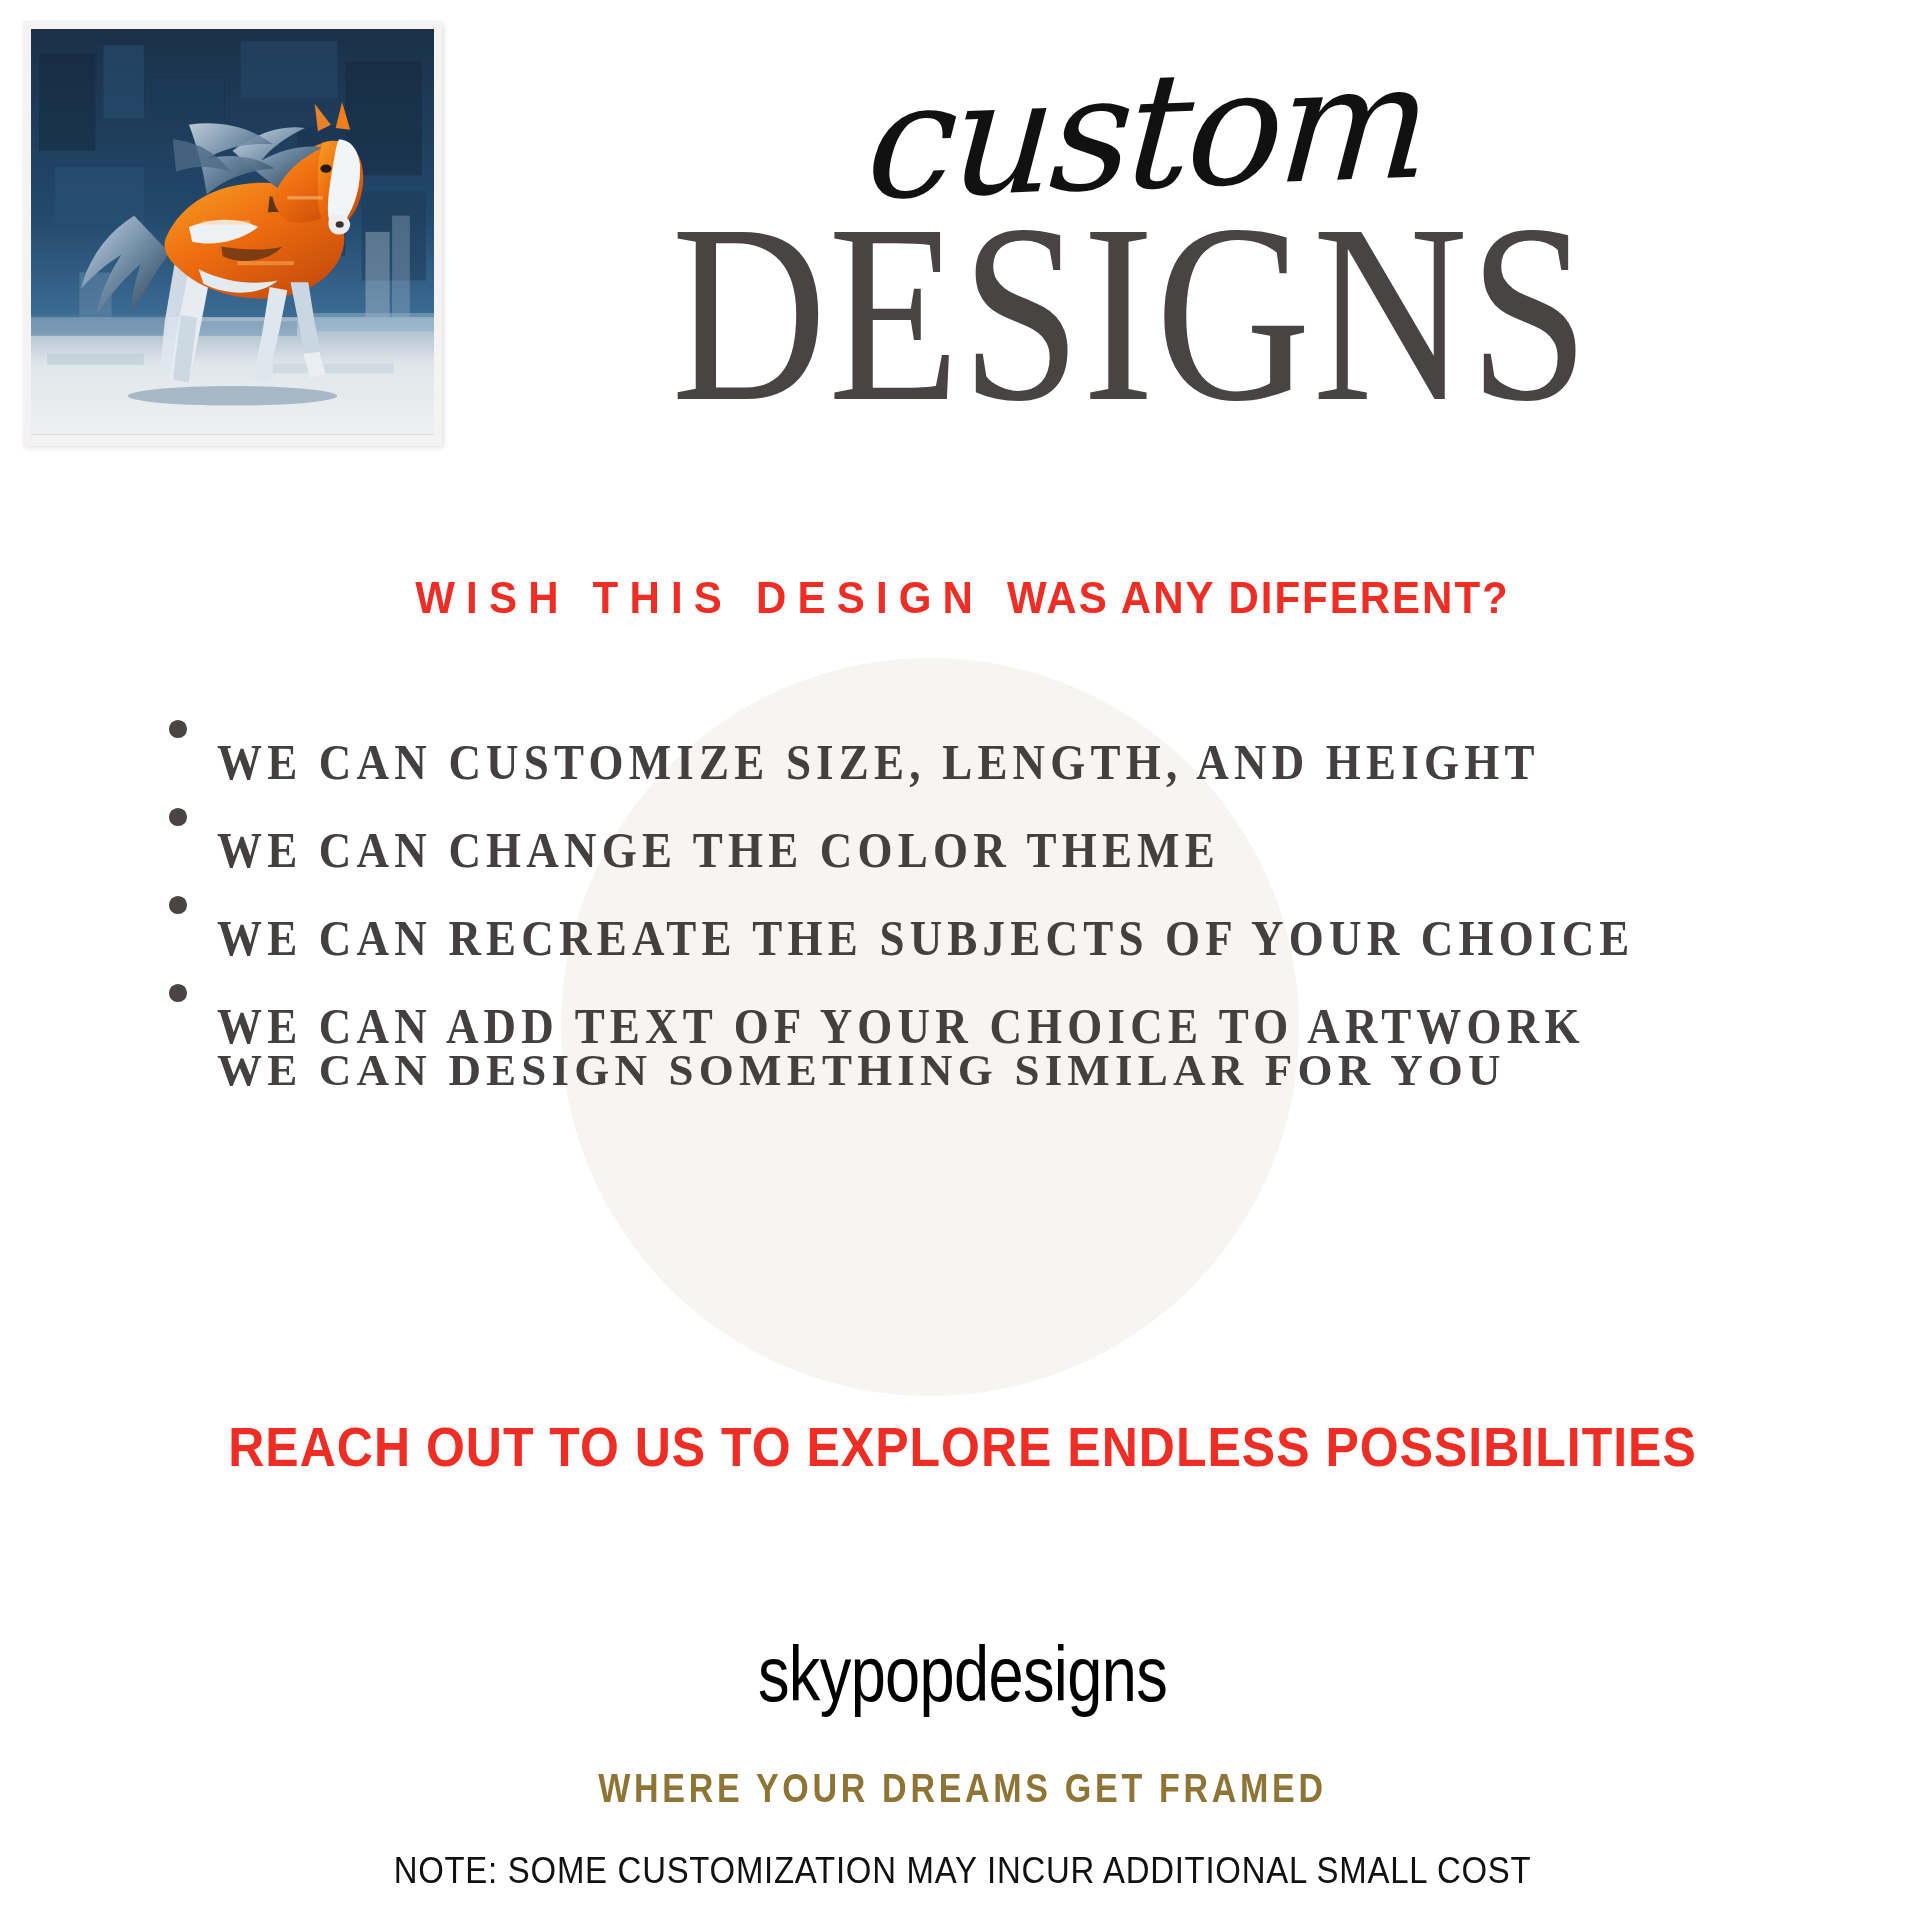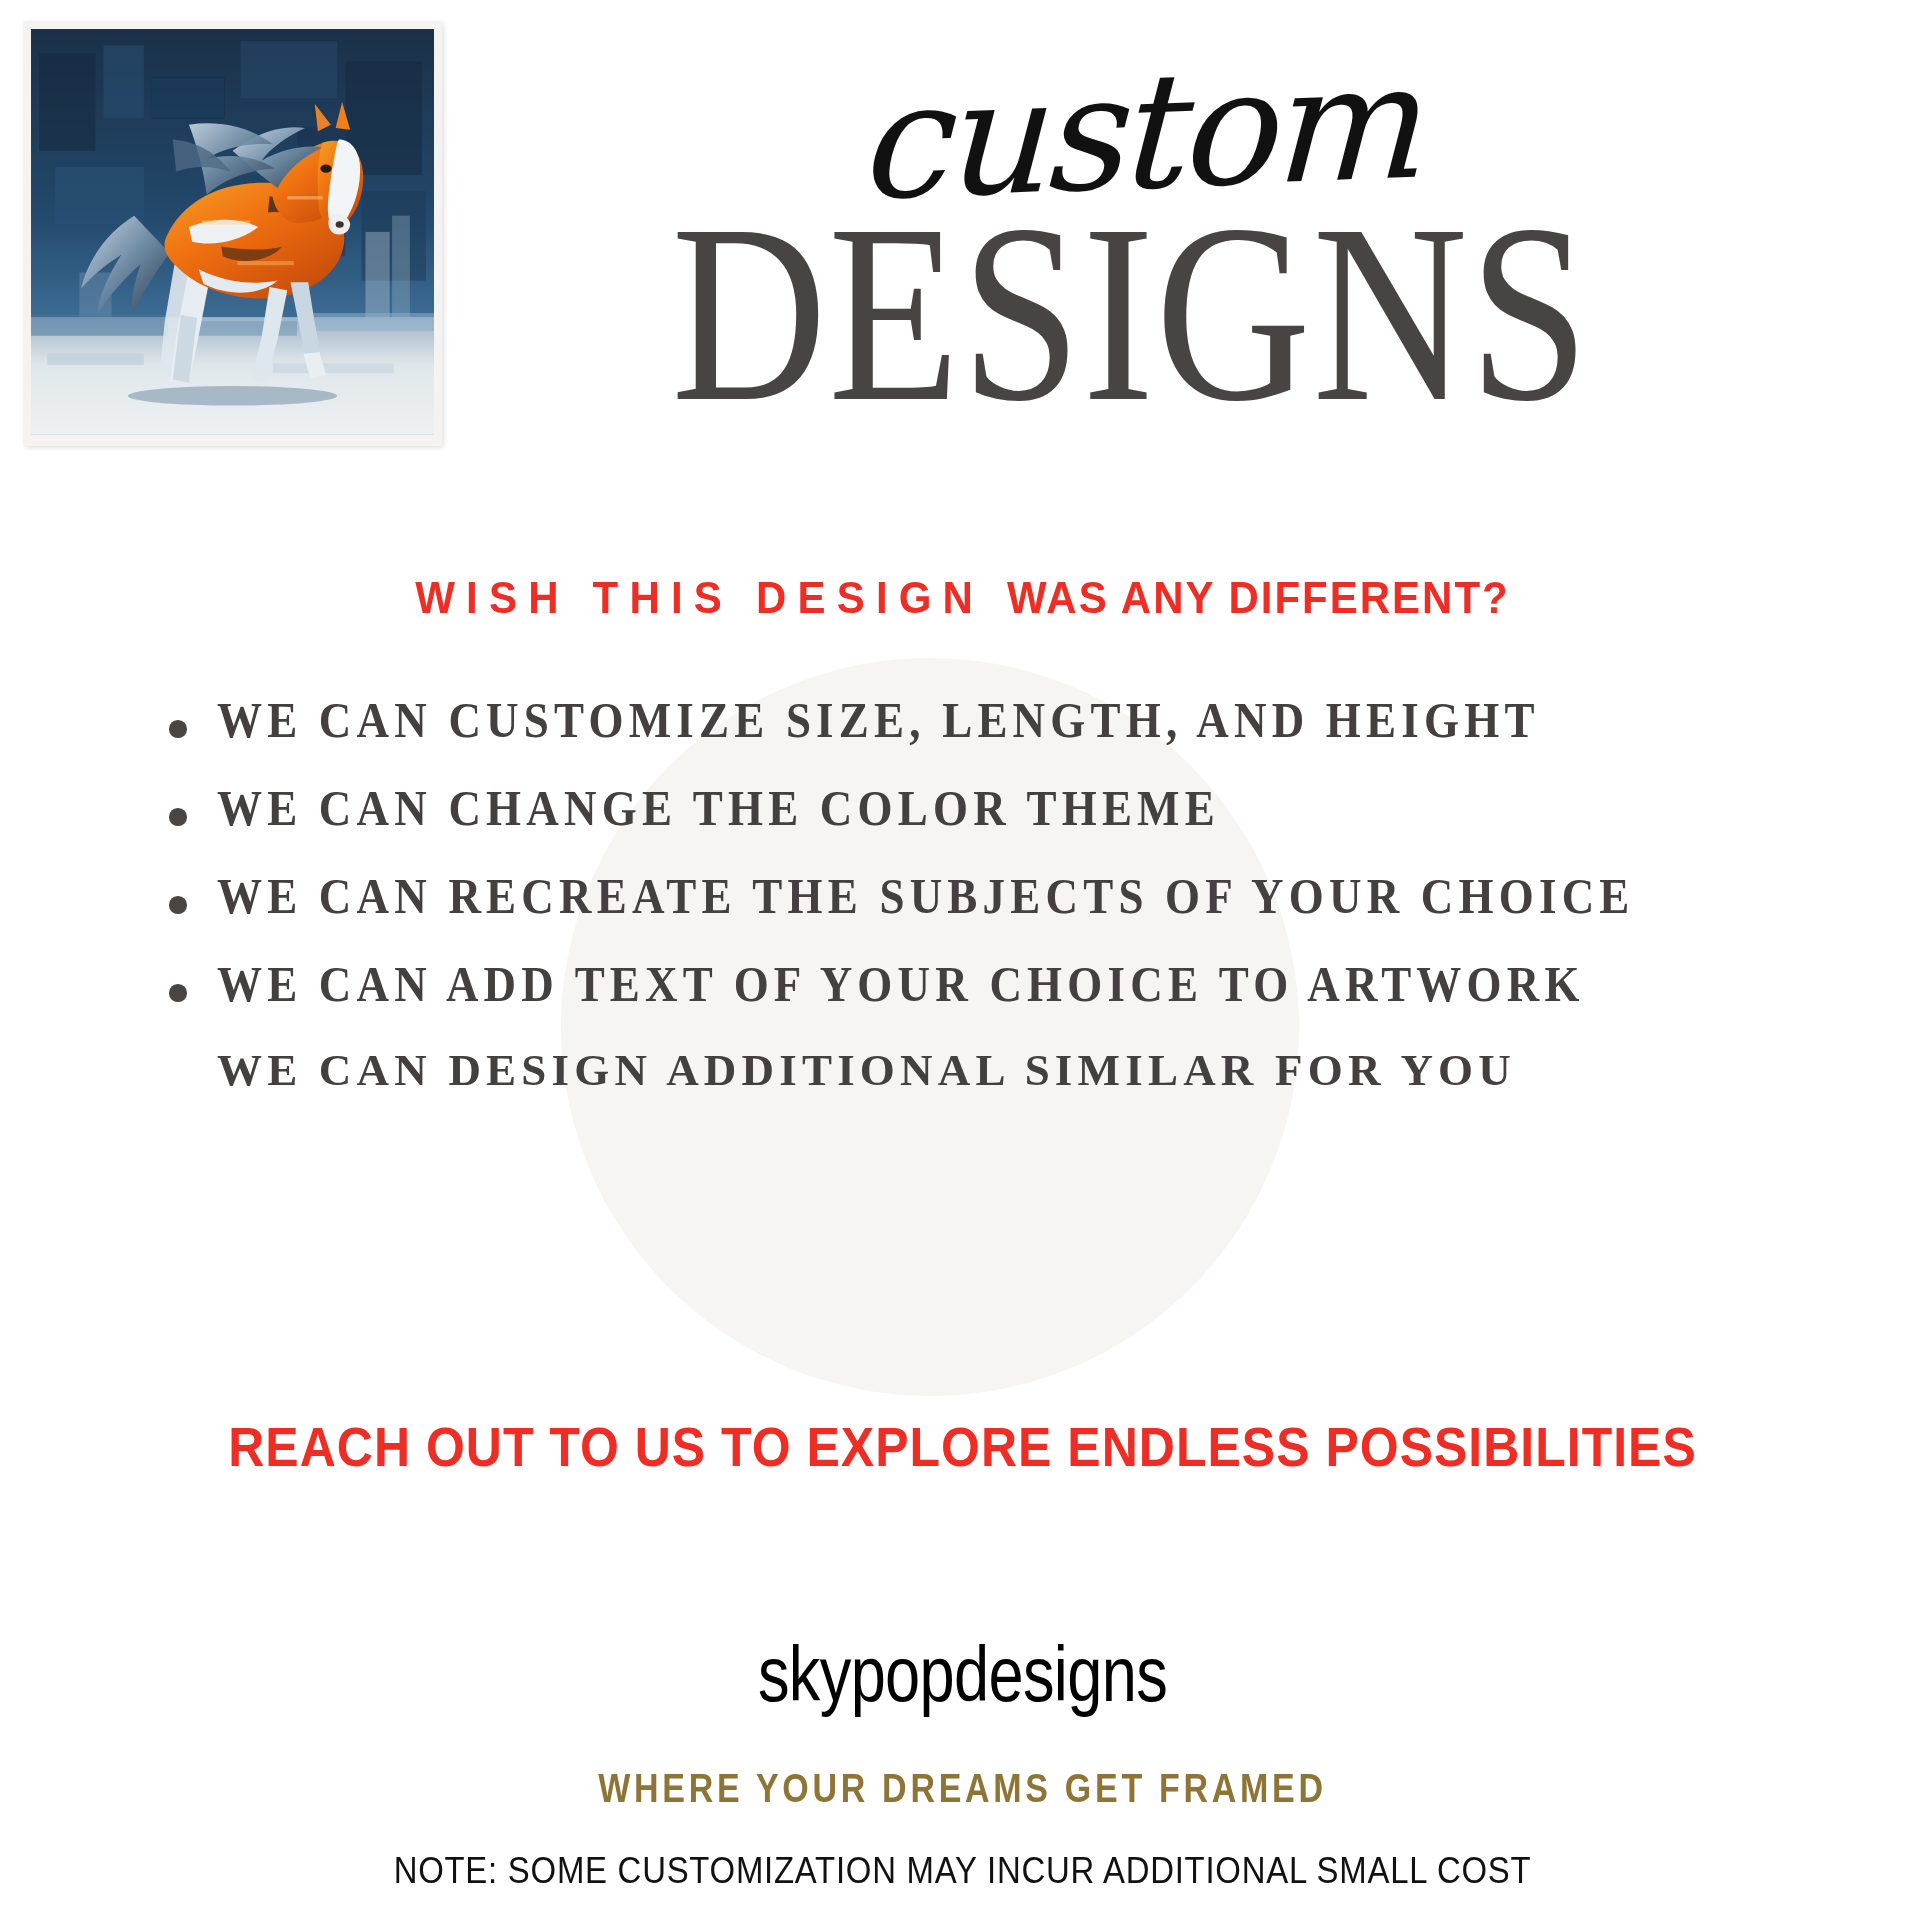--- a/index.html
+++ b/index.html
@@ -108,21 +108,21 @@
     top: 696px;
     width: 1700px;
     margin: 0;
     padding: 0;
     list-style: none;
     z-index: 3;
   }
   .feature-item {
     position: relative;
     display: flex;
-    align-items: flex-start;
+    align-items: flex-end;
     height: 88px;
     padding-left: 61px;
     box-sizing: border-box;
   }
   .feature-dot {
     position: absolute;
     left: 13px;
     top: 24px;
     width: 17.6px;
     height: 17.6px;
@@ -346,21 +346,21 @@
   </li>
   <li class="feature-item">
     <span class="feature-dot"></span>
     <span class="feature-text">WE CAN RECREATE THE SUBJECTS OF YOUR CHOICE</span>
   </li>
   <li class="feature-item">
     <span class="feature-dot"></span>
     <span class="feature-text">WE CAN ADD TEXT OF YOUR CHOICE TO ARTWORK</span>
   </li>
   <li class="feature-cont-row">
-    <span class="feature-cont">WE CAN DESIGN ADDITIONAL SIMILAR FOR YOU</span>
+    <span class="feature-cont">WE CAN DESIGN SOMETHING SIMILAR FOR YOU</span>
   </li>
 </ul>
 
 <div class="cta-line">REACH OUT TO US TO EXPLORE ENDLESS POSSIBILITIES</div>
 
 <div class="brand-name">skypopdesigns</div>
 <div class="brand-tagline">WHERE YOUR DREAMS GET FRAMED</div>
 <div class="footer-note">NOTE: SOME CUSTOMIZATION MAY INCUR ADDITIONAL SMALL COST</div>
 
 

